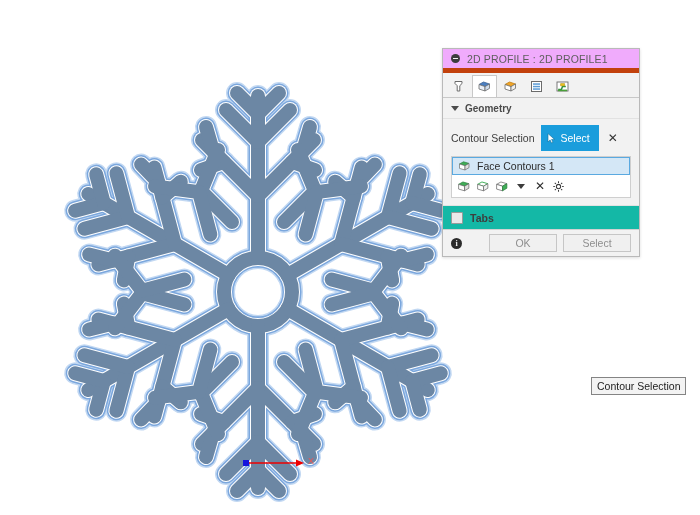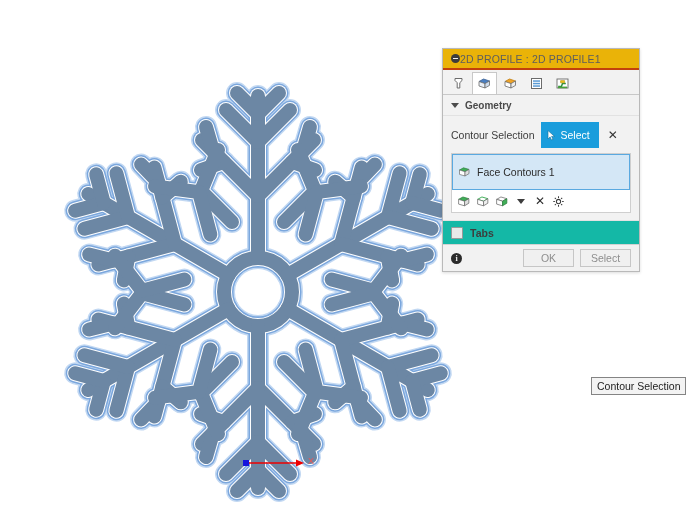--- a/index.html
+++ b/index.html
@@ -20,22 +20,22 @@
   .axis-label{position:absolute;font-size:9px;font-family:"Liberation Sans",sans-serif;}
 
   
   #dialog{
     position:absolute;left:442px;top:48px;width:196px;
     background:#f2f2f2;
     border:1px solid #b9b9b9;
     box-shadow:0 1px 3px rgba(0,0,0,.14);
   }
   .dlg-header{
-    height:19px;display:flex;align-items:center;
-    padding:0 8px;background:#eab308;border-bottom:2px solid #c2410c;
+    height:19px;display:flex;align-items:center;gap:7px;
+    padding:0 8px;background:#f0abfc;border-bottom:5px solid #c2410c;
   }
   .hdr-title{font-size:10.5px;color:#5e5e5e;letter-spacing:.15px;white-space:nowrap;}
   .minus-circle{
     width:9px;height:9px;border-radius:50%;background:#3c3c3c;
     display:flex;align-items:center;justify-content:center;flex:none;
   }
   .minus-circle i{display:block;width:5px;height:1px;background:#f2f2f2;}
 
   
   .tabstrip{
@@ -65,21 +65,21 @@
     display:flex;align-items:center;gap:4px;
     background:#1a9ddc;border:1px solid #1a9ddc;color:#fff;
     height:26px;padding:0 8px 0 5px;font-size:10.5px;box-sizing:border-box;
   }
   .x-btn{font-size:12px;color:#333;line-height:1;padding:0 2px;font-weight:bold;}
 
   .sel-list{
     margin-top:5px;background:#ffffff;border:1px solid #cfcfcf;
   }
   .sel-item{
-    display:flex;align-items:center;gap:6px;height:36px;padding:0 5px;
+    display:flex;align-items:center;gap:6px;height:18px;padding:0 5px;
     background:#d4e7f6;border:1px solid #5aa9e0;box-sizing:border-box;
   }
   .sel-item-label{font-size:10.5px;color:#2d2d2d;}
   .sel-toolbar{display:flex;align-items:center;gap:5px;height:22px;padding:0 5px;background:#fff;}
   .sel-toolbar .dd{width:0;height:0;border-left:4px solid transparent;border-right:4px solid transparent;border-top:5px solid #3d3d3d;margin:0 3px;}
   .sel-toolbar .xx{font-size:12px;color:#2d2d2d;font-weight:bold;margin:0 2px;}
 
   .tabs-row{
     display:flex;align-items:center;gap:7px;height:23px;padding:0 8px;
     background:#14b8a6;border-top:1px solid #e2e2e2;border-bottom:1px solid #d2d2d2;
@@ -88,21 +88,21 @@
   .tabs-label{font-size:10.5px;font-weight:bold;color:#3d3d3d;}
 
   .footer{display:flex;align-items:center;height:26px;padding:0 8px;background:#f2f2f2;}
   .info-dot{
     width:11px;height:11px;border-radius:50%;background:#2b2b2b;color:#f2f2f2;
     font-size:8px;font-weight:bold;display:flex;align-items:center;justify-content:center;
     font-family:"Liberation Serif",serif;
   }
   .footer-spacer{flex:1;}
   .btn{
-    width:51px;height:18px;font-size:10.5px;color:#8e8e8e;
+    width:68px;height:18px;font-size:10.5px;color:#8e8e8e;
     background:#f0f0f0;border:1px solid #c6c6c6;
     display:flex;align-items:center;justify-content:center;margin-left:6px;box-sizing:border-box;
   }
 
   
   #tooltip{
     position:absolute;left:591px;top:377px;
     background:#f3f3f3;border:1px solid #848484;
     padding:2px 5px;font-size:10.5px;color:#1d1d1d;white-space:nowrap;
   }

